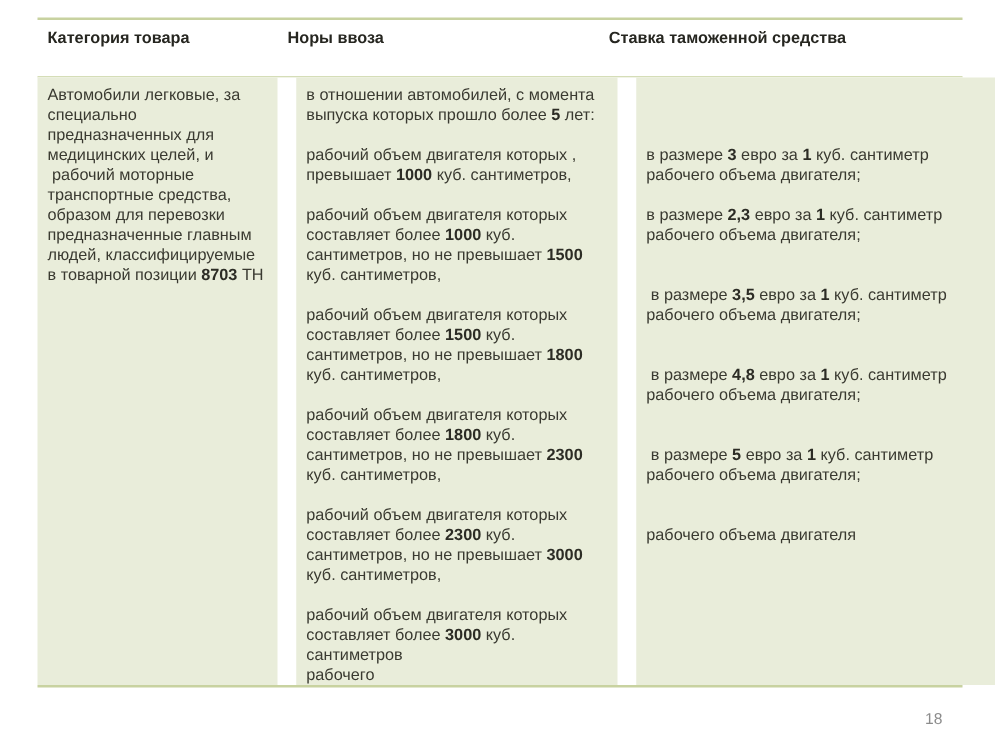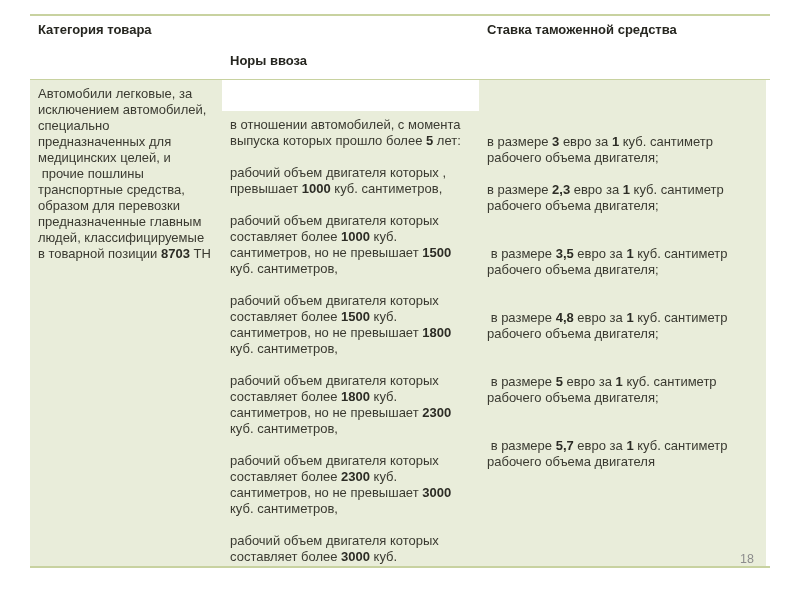--- a/index.html
+++ b/index.html
@@ -20,71 +20,70 @@
     overflow:hidden;
   }
   .duty-table{
     position:absolute;
     left:30px;top:14px;width:740px;
     border-top:2px solid var(--border);
   }
   .thead{
     display:flex;
     background:#ffffff;
-    height:64px;
+    height:46px;
     border-bottom:1px solid var(--border);
     font-weight:bold;
     font-size:13px;
     color:var(--header-text);
   }
   .thead .th{padding:6px 8px 0 8px;}
   .tbody{
     display:flex;
-    gap:0;
+    gap:15px;
     background:#ffffff;
     height:488px;
     border-bottom:2px solid var(--border);
   }
   .tbody .td{
     background:var(--fill);
     padding:6px 8px 0 8px;
     font-size:13px;
     line-height:16px;
     overflow:hidden;
   }
   .c1{flex:0 0 192px;width:192px;}
-  .c2{flex:0 0 257px;width:257px;margin-top:31px;}
+  .c2{flex:0 0 257px;width:257px;}
   .c3{flex:0 0 287px;width:287px;}
   .line{white-space:pre-wrap;min-height:16px;}
   .line b{font-weight:bold;color:#2c2c25;}
   .page-number{
     position:absolute;
-    top:552px;right:46px;
+    top:568px;right:46px;
     font-size:12.5px;
     color:var(--pagenum);
   }
 </style>
 </head>
 <body>
 
 <div class="slide">
   <div class="duty-table">
     <div class="thead">
       <div class="th c1">Категория товара</div>
       <div class="th c2">Норы ввоза</div>
       <div class="th c3">Ставка таможенной средства</div>
     </div>
     <div class="tbody">
       <div class="td c1">
           <div class="line">Автомобили легковые, за</div>
-          <div class="line">исключением автомобилей,</div>
           <div class="line">специально</div>
           <div class="line">предназначенных для</div>
           <div class="line">медицинских целей, и</div>
-          <div class="line"> прочие пошлины</div>
+          <div class="line"> рабочий моторные</div>
           <div class="line">транспортные средства,</div>
           <div class="line">образом для перевозки</div>
           <div class="line">предназначенные главным</div>
           <div class="line">людей, классифицируемые</div>
           <div class="line">в товарной позиции <b>8703</b> ТН</div>
         </div>
       <div class="td c2">
           <div class="line">в отношении автомобилей, с момента</div>
           <div class="line">выпуска которых прошло более <b>5</b> лет:</div>
           <div class="line">&nbsp;</div>
@@ -132,19 +131,18 @@
           <div class="line">&nbsp;</div>
           <div class="line">&nbsp;</div>
           <div class="line"> в размере <b>4,8</b> евро за <b>1</b> куб. сантиметр</div>
           <div class="line">рабочего объема двигателя;</div>
           <div class="line">&nbsp;</div>
           <div class="line">&nbsp;</div>
           <div class="line"> в размере <b>5</b> евро за <b>1</b> куб. сантиметр</div>
           <div class="line">рабочего объема двигателя;</div>
           <div class="line">&nbsp;</div>
           <div class="line">&nbsp;</div>
-          <div class="line"> в размере <b>5,7</b> евро за <b>1</b> куб. сантиметр</div>
           <div class="line">рабочего объема двигателя</div>
         </div>
     </div>
   </div>
   <div class="page-number">18</div>
 </div>
 
 </body></html>

